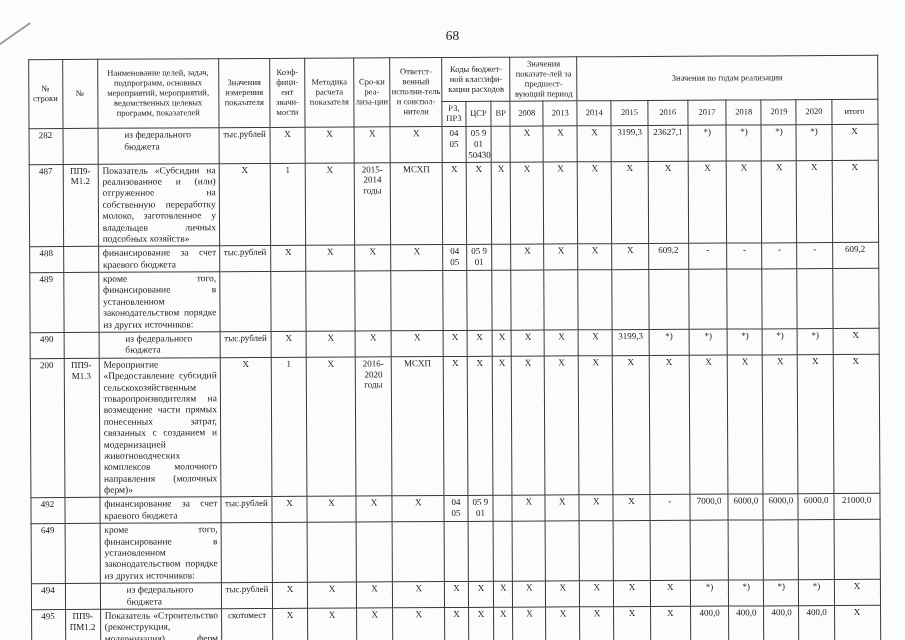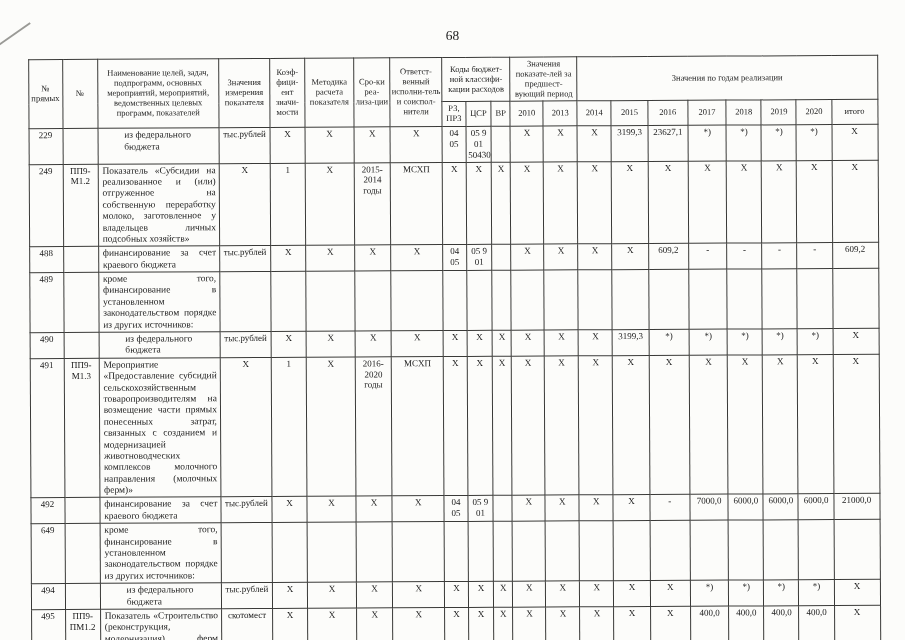--- a/index.html
+++ b/index.html
@@ -88,51 +88,51 @@
           <col style="width:34px">
         <col style="width:38px">
           <col style="width:36px">
           <col style="width:33px">
         <col style="width:33px">
           <col style="width:33px">
           <col style="width:43px">
       </colgroup>
       <thead>
         <tr>
-          <th rowspan="2">№ прямых</th>
+          <th rowspan="2">№ строки</th>
           <th rowspan="2">№</th>
           <th rowspan="2">Наименование целей, задач, подпрограмм, основных мероприятий, мероприятий, ведомственных целевых программ, показателей</th>
           <th rowspan="2">Значения измерения показателя</th>
           <th rowspan="2">Коэф-фици-ент значи-мости</th>
           <th rowspan="2">Методика расчета показателя</th>
           <th rowspan="2">Сро-ки реа-лиза-ции</th>
           <th rowspan="2">Ответст-венный исполни-тель и соиспол-нители</th>
           <th colspan="3">Коды бюджет-ной классифи-кации расходов</th>
           <th colspan="2">Значения показате-лей за предшест-вующий период</th>
           <th colspan="8">Значения по годам реализации</th>
         </tr>
         <tr>
           <th>РЗ, ПРЗ</th>
           <th>ЦСР</th>
           <th>ВР</th>
-          <th>2010</th>
+          <th>2008</th>
           <th>2013</th>
           <th>2014</th>
           <th>2015</th>
           <th>2016</th>
           <th>2017</th>
           <th>2018</th>
           <th>2019</th>
           <th>2020</th>
           <th>итого</th>
         </tr>
       </thead>
       <tbody id="tbody">
           <tr>
-            <td>229</td>
+            <td>282</td>
             <td></td>
             <td class="name ind">из федерального бюджета</td>
             <td>тыс.рублей</td>
             <td>X</td>
             <td>X</td>
             <td>X</td>
             <td>X</td>
             <td>04 05</td>
             <td>05 9 01 50430</td>
             <td></td>
@@ -141,21 +141,21 @@
             <td>X</td>
             <td class="i">3199,3</td>
             <td class="i">23627,1</td>
             <td>*)</td>
             <td>*)</td>
             <td>*)</td>
             <td>*)</td>
             <td>X</td>
           </tr>
           <tr>
-            <td>249</td>
+            <td>487</td>
             <td>ПП9-М1.2</td>
             <td class="name">Показатель «Субсидии на реализованное и (или) отгруженное на собственную переработку молоко, заготовленное у владельцев личных подсобных хозяйств»</td>
             <td>X</td>
             <td>1</td>
             <td>X</td>
             <td>2015-2014 годы</td>
             <td>МСХП</td>
             <td>X</td>
             <td>X</td>
             <td>X</td>
@@ -233,21 +233,21 @@
             <td>X</td>
             <td class="i">3199,3</td>
             <td>*)</td>
             <td>*)</td>
             <td>*)</td>
             <td>*)</td>
             <td>*)</td>
             <td>X</td>
           </tr>
           <tr>
-            <td>491</td>
+            <td>200</td>
             <td>ПП9-М1.3</td>
             <td class="name">Мероприятие «Предоставление субсидий сельскохозяйственным товаропроизводителям на возмещение части прямых понесенных затрат, связанных с созданием и модернизацией животноводческих комплексов молочного направления (молочных ферм)»</td>
             <td>X</td>
             <td>1</td>
             <td>X</td>
             <td>2016-2020 годы</td>
             <td>МСХП</td>
             <td>X</td>
             <td>X</td>
             <td>X</td>

